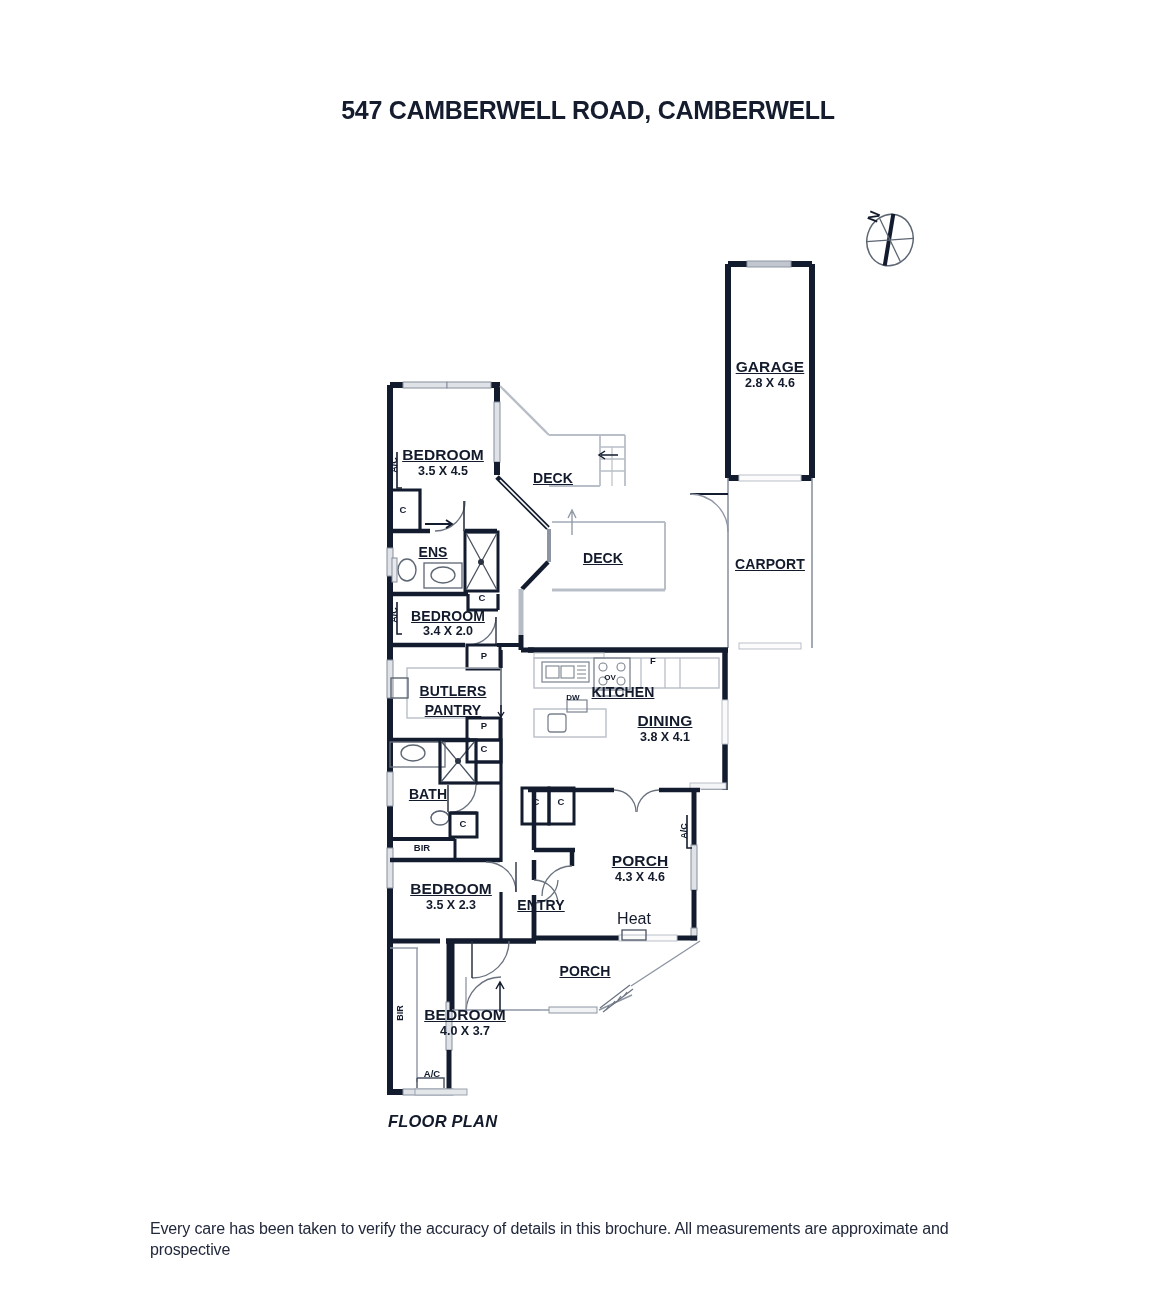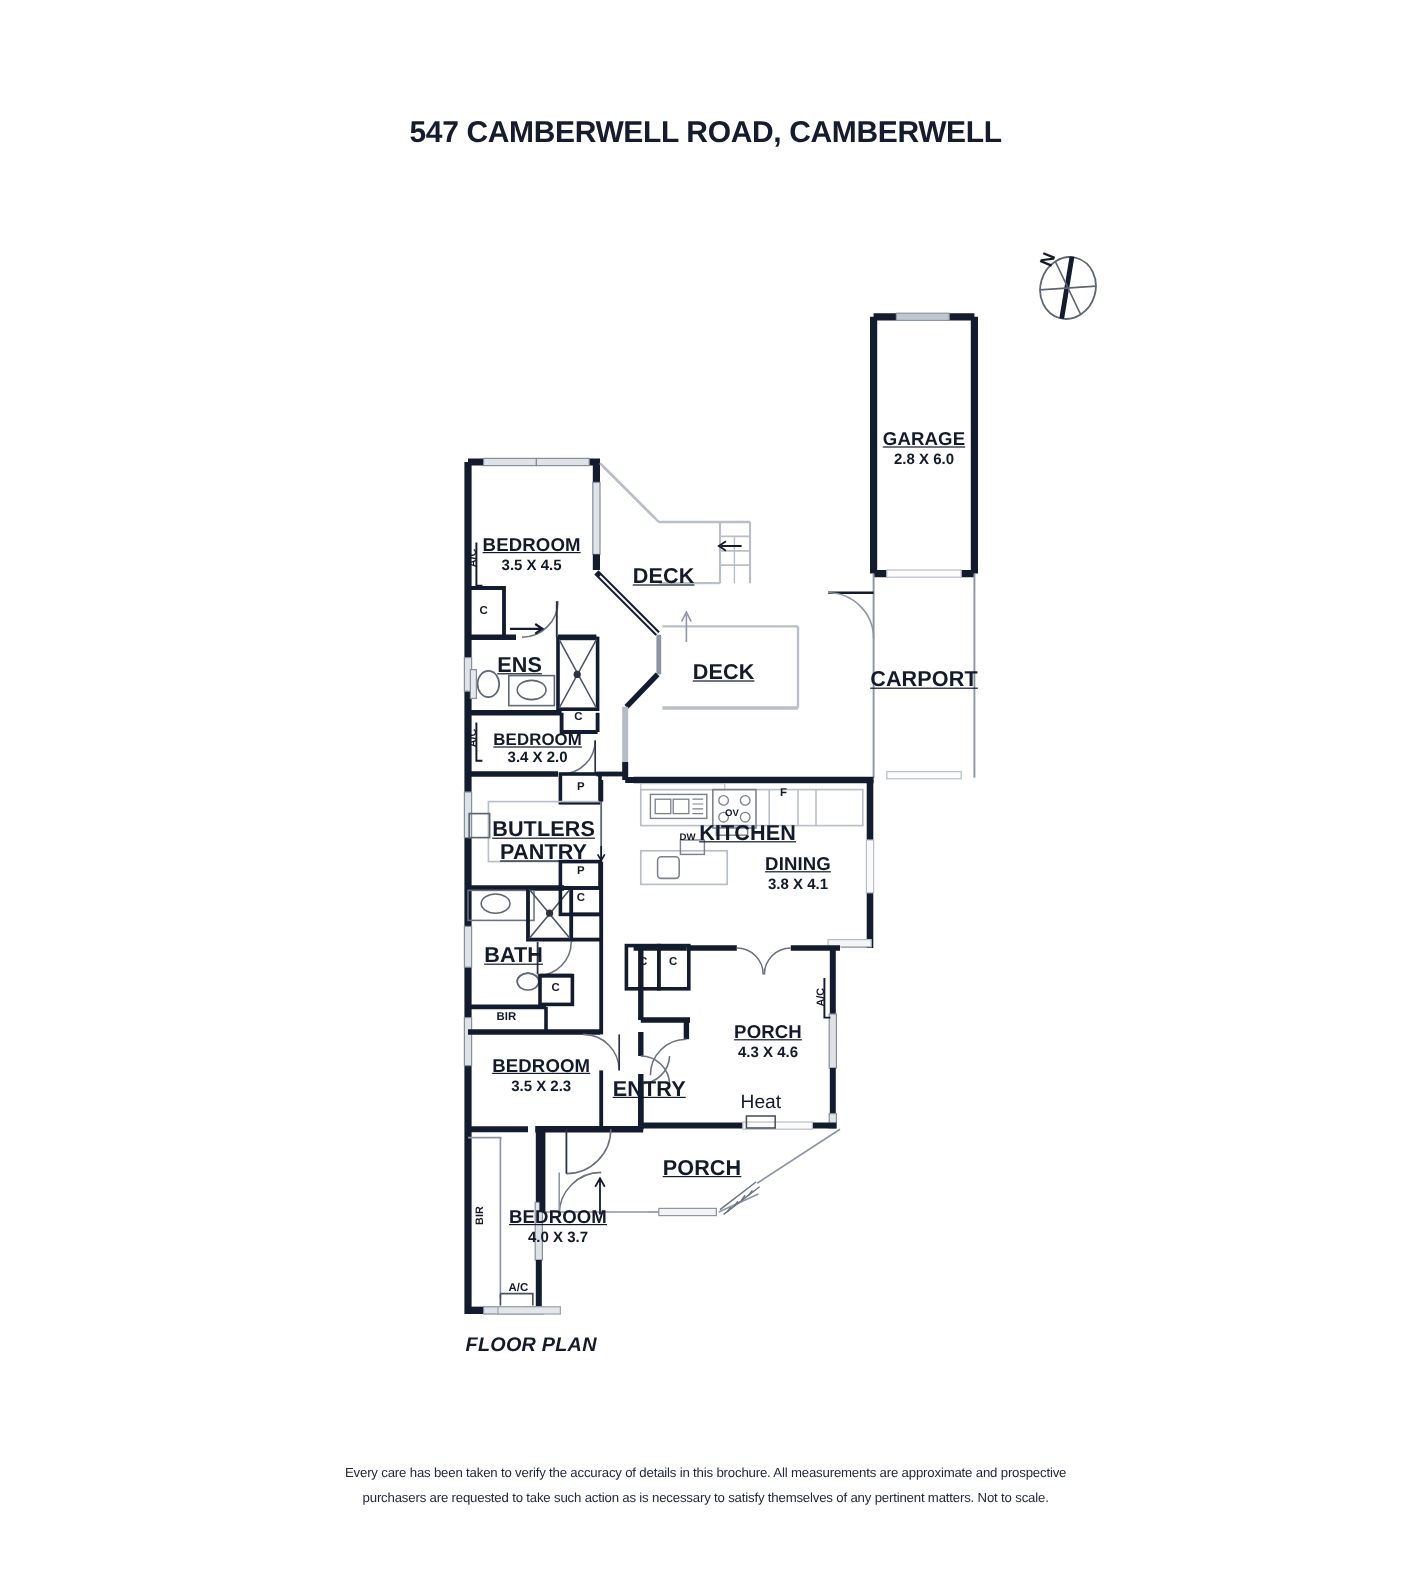--- a/index.html
+++ b/index.html
@@ -28,42 +28,42 @@
   }
   #plan-stage {
     position: absolute;
     top: 0; left: 0;
     width: 1176px; height: 1310px;
   }
   svg#plan { position: absolute; top:0; left:0; }
   #footer {
     position: absolute;
     left: 0; top: 1218px; width: 1176px;
-    text-align: center;
-    font-size: 11px;
+    text-align: left;
+    font-size: 16px;
     line-height: 21px;
     color: #22293c;
     letter-spacing: -0.15px;
   }
   #footer div { padding: 0 150px; }
   .flr-label {
     position: absolute;
     left: 388px; top: 1112px;
     font-size: 16.5px;
     font-weight: bold;
     letter-spacing: 0.2px;
     font-style: italic;
   }
   
   .rm { position: absolute; text-align: center; }
   .rm .nm { font-weight: bold; letter-spacing: 0.1px; text-decoration: underline; }
   .rm .dim { font-weight: bold; }
   .big .nm { font-size: 15.5px; }
   .big .dim { font-size: 12.5px; line-height: 15px; }
-  .mid .nm { font-size: 18px; }
+  .mid .nm { font-size: 14px; }
   .sml { font-size: 9.5px; font-weight: bold; }
   .tiny { font-size: 8px; font-weight: bold; }
   .vtxt { position: absolute; font-size: 9px; font-weight: bold;
           transform-origin: 50% 50%; }
 </style>
 </head>
 <body>
 
 <div id="page">
 
@@ -364,21 +364,21 @@
       <g transform="translate(890,240) rotate(16)">
         <ellipse cx="0" cy="0" rx="23" ry="26" fill="none" stroke="#5d6673" stroke-width="1.5"></ellipse>
         <path d="M-4 -26 L2 26" stroke="#131c2e" stroke-width="4" fill="none"></path>
         <path d="M-22 8 L22 -8" stroke="#5d6673" stroke-width="1.5" fill="none"></path>
         <path d="M-16 -18 L16 18" stroke="#5d6673" stroke-width="1.3" fill="none"></path>
       </g>
     </svg>
 
     <div class="rm big" style="left:712px; top:358px; width:116px;">
       <div class="nm">GARAGE</div>
-      <div class="dim">2.8 X 6.0</div>
+      <div class="dim">2.8 X 4.6</div>
     </div>
 
     <div class="rm mid" style="left:712px; top:556px; width:116px;">
       <div class="nm">CARPORT</div>
     </div>
 
     <div class="rm big" style="left:390px; top:446px; width:106px;">
       <div class="nm">BEDROOM</div>
       <div class="dim">3.5 X 4.5</div>
     </div>
@@ -460,16 +460,15 @@
     <div class="vtxt" style="left:386px; top:610px; transform:rotate(-90deg);">A/C</div>
     <div class="vtxt" style="left:676px; top:826px; transform:rotate(-90deg);">A/C</div>
     <div class="vtxt" style="left:392px; top:1008px; transform:rotate(-90deg);">BIR</div>
     <div class="vtxt" style="left:868px; top:208px; font-size:15px; transform:rotate(-68deg);">N</div>
 
     <div class="flr-label">FLOOR PLAN</div>
   </div>
 
   <div id="footer">
     <div>Every care has been taken to verify the accuracy of details in this brochure. All measurements are approximate and prospective</div>
-    <div>purchasers are requested to take such action as is necessary to satisfy themselves of any pertinent matters. Not to scale.</div>
   </div>
 
 </div>
 
 </body></html>

